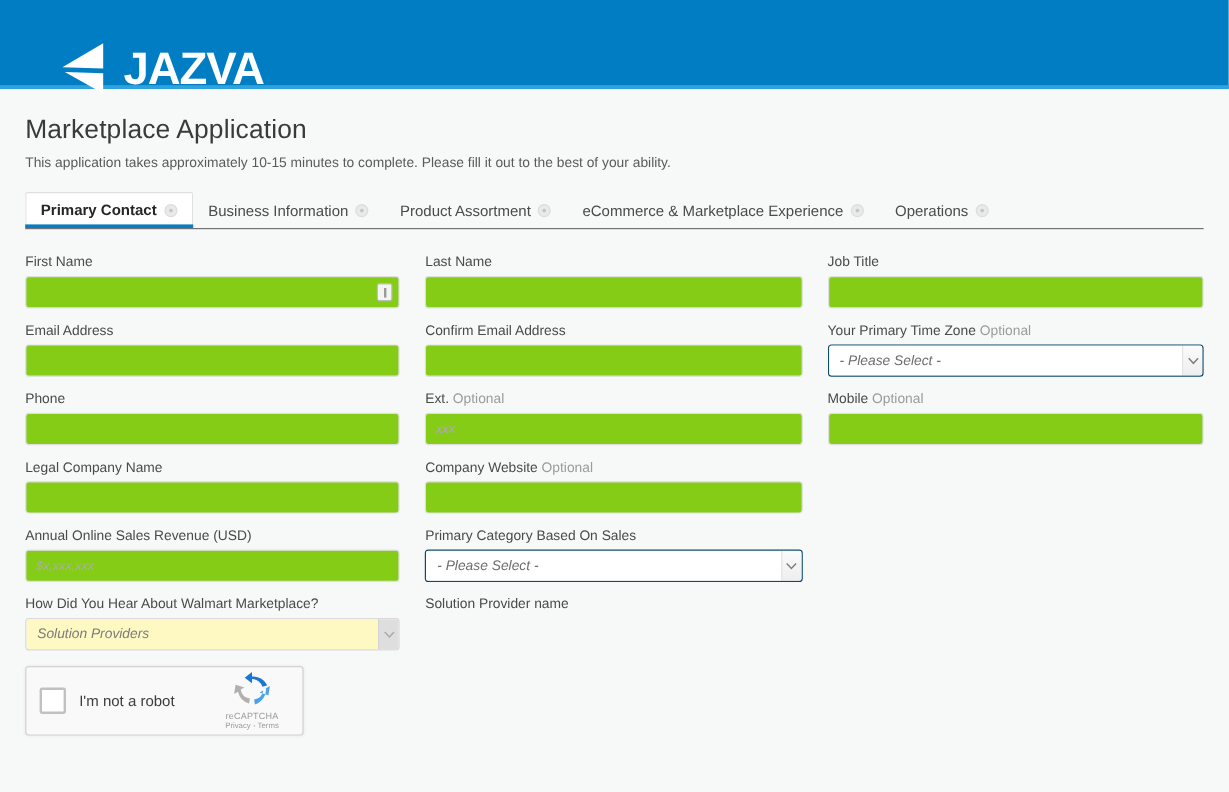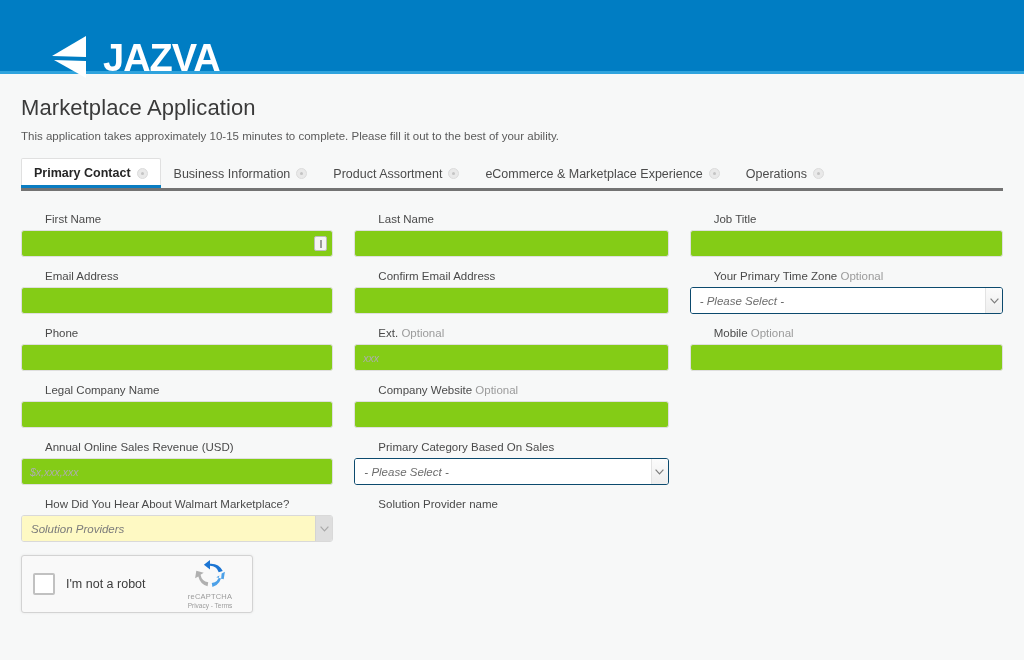--- a/index.html
+++ b/index.html
@@ -78,21 +78,21 @@
     font-size: 11.5px;
     color: #5a5a5a;
     margin: 9px 0 0 0;
   }
 
   
   #tab-bar {
     margin-top: 18px;
     display: flex;
     align-items: flex-end;
-    border-bottom: 3px solid #737373;
+    border-bottom: 1px solid #737373;
     height: 31px;
   }
   .tab {
     display: flex;
     align-items: center;
     gap: 6px;
     padding: 0 12px;
     height: 30px;
     font-size: 12.5px;
     color: #4b4b4b;
@@ -144,21 +144,20 @@
   }
   .field { display: flex; flex-direction: column; }
   .col-1 { width: 321px; }
   .col-2 { width: 323px; }
   .col-3 { width: 322px; }
   .field-label {
     font-size: 11.5px;
     color: #4a4a4a;
     margin-bottom: 5px;
     white-space: nowrap;
-    margin-left: 24px;
   }
   .optional-tag { color: #9b9b9b; }
 
   .text-input {
     height: 27px;
     background: #84cc16;
     border: 1px solid #dfdfdf;
     border-radius: 3px;
     font-size: 11.5px;
     color: #333;

